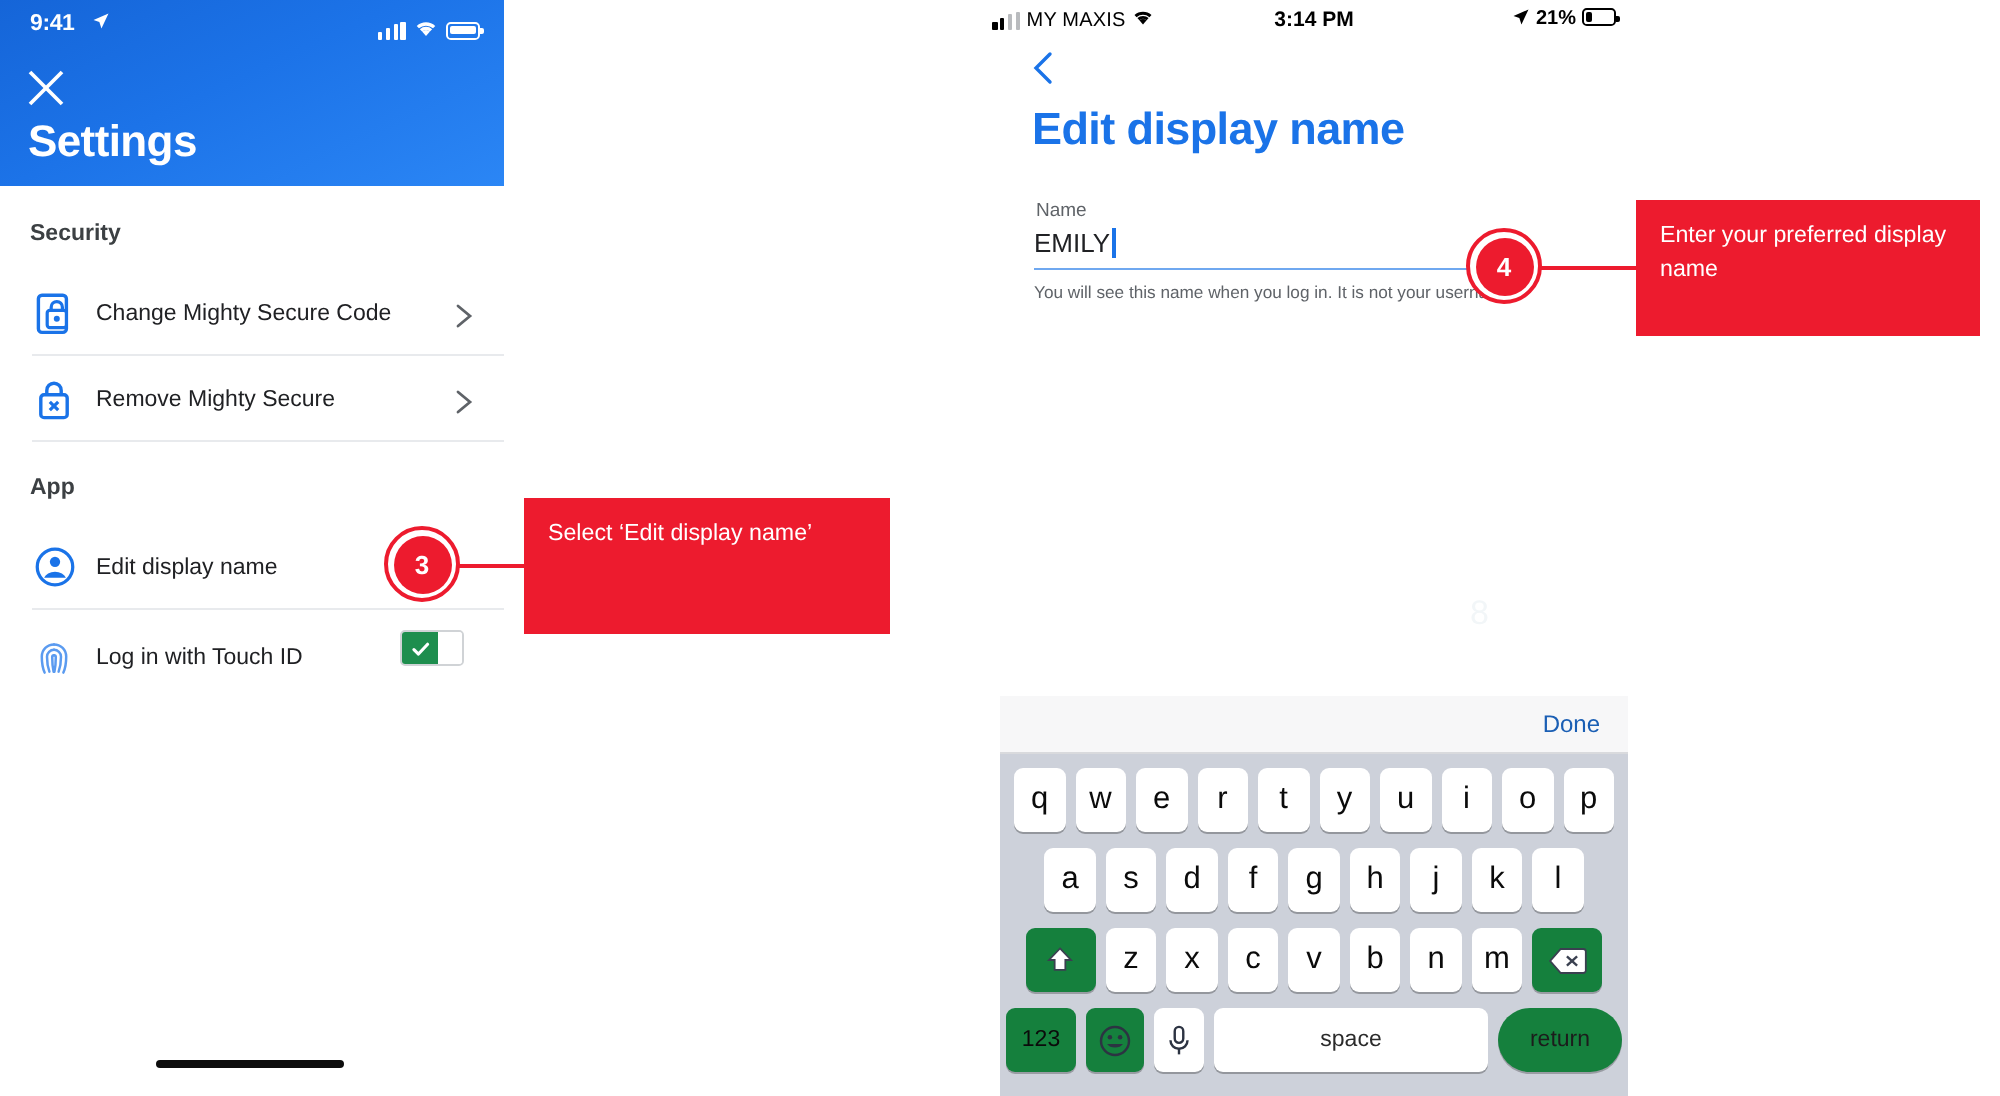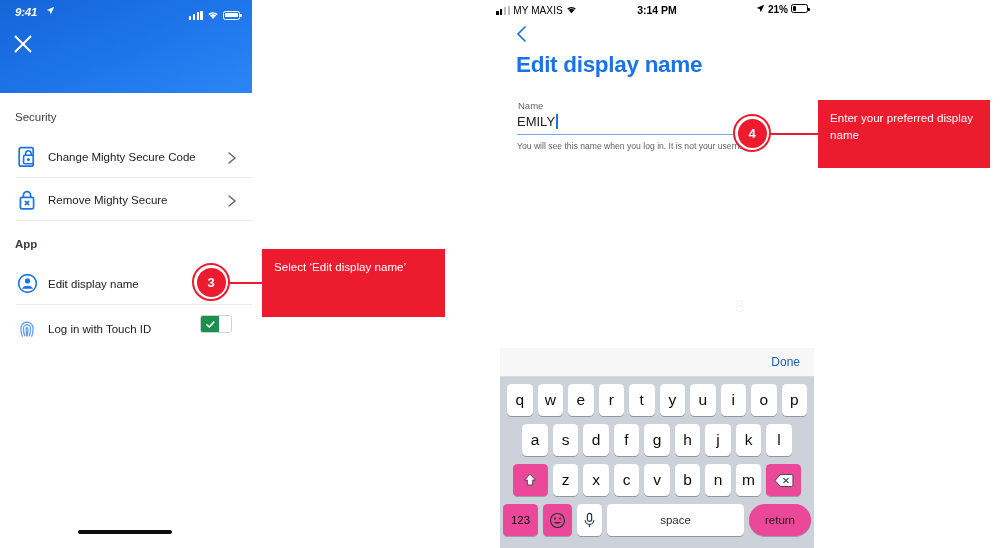--- a/index.html
+++ b/index.html
@@ -17,21 +17,20 @@
     background: #ffffff;
   }
   .blue-header {
     position: absolute; left: 0; top: 0; width: 252px; height: 93px;
     background: linear-gradient(155deg, #1565d8 0%, #1c73e8 45%, #2b86f5 100%);
     overflow: hidden;
   }
   .statusbar-left {
     position: absolute; left: 0; top: 0; width: 252px; height: 24px;
     color: #ffffff;
-    font-style: italic;
   }
   .sb-time {
     position: absolute; left: 15px; top: 6px;
     font-size: 11.5px; font-weight: bold; letter-spacing: -0.2px;
   }
   .sb-loc { position: absolute; left: 46px; top: 6px; font-size: 10px; }
   .sb-right {
     position: absolute; right: 12px; top: 6px;
     display: flex; align-items: center; gap: 4px;
   }
@@ -55,21 +54,21 @@
   }
   .close-x {
     position: absolute; left: 12px; top: 33px; width: 22px; height: 22px;
     cursor: pointer;
   }
   .settings-title {
     position: absolute; left: 14px; top: 58px;
     font-size: 22px; font-weight: bold; color: #ffffff; letter-spacing: -0.3px;
   }
   .sec-label {
-    position: absolute; font-size: 11.5px; color: #3c4043; font-weight: normal;
+    position: absolute; font-size: 11.5px; color: #3c4043; font-weight: bold;
   }
   #label-security { left: 15px; top: 111px; }
   #label-app { left: 15px; top: 238px; font-weight: bold; }
 
   .row {
     position: absolute; left: 0; width: 252px; height: 43px;
     display: flex; align-items: center; cursor: pointer;
   }
   .row-divider {
     position: absolute; left: 16px; width: 236px; height: 1px;
@@ -222,21 +221,21 @@
   .key {
     height: 32px; background: #ffffff; border-radius: 4.5px;
     box-shadow: 0 1px 0 rgba(0,0,0,0.28);
     display: flex; align-items: center; justify-content: center;
     font-size: 15.5px; color: #0b0b0b; cursor: pointer;
     font-family: "Liberation Sans", sans-serif;
   }
   .key.letter { width: 25.5px; }
   .key.row2 { width: 25.5px; }
   .key.dark {
-    background: #ec4899; box-shadow: 0 1px 0 rgba(0,0,0,0.25);
+    background: #15803d; box-shadow: 0 1px 0 rgba(0,0,0,0.25);
   }
   .key.shift { width: 35px; }
   .key.bksp { width: 35px; }
   .key.num { width: 35px; font-size: 11.5px; }
   .key.emoji { width: 29px; font-size: 15px; }
   .key.mic { width: 25px; }
   .key.space { flex: 1; font-size: 11.5px; color: #2b2b2b; }
   .key.return { width: 62px; font-size: 11.5px; color: #1c1c1c; border-radius: 16px; }
 </style>
 </head>
@@ -271,20 +270,21 @@
           <span class="batt"></span>
         </div>
       </div>
 
       <div class="close-x">
         <svg width="22" height="22" viewBox="0 0 22 22">
           <line x1="3" y1="3" x2="19" y2="19" stroke="#ffffff" stroke-width="1.9"></line>
           <line x1="19" y1="3" x2="3" y2="19" stroke="#ffffff" stroke-width="1.9"></line>
         </svg>
       </div>
+      <div class="settings-title">Settings</div>
     </div>
 
     <div class="sec-label" id="label-security">Security</div>
 
     <div class="row" id="row-change">
       <span class="row-ico">
         <svg width="20" height="22" viewBox="0 0 20 22">
           <rect x="2.2" y="1.6" width="14" height="18.6" rx="1.8" fill="none" stroke="#1a73e8" stroke-width="1.7"></rect>
           <rect x="6.6" y="9.2" width="9.6" height="8.6" rx="1.3" fill="#ffffff" stroke="#1a73e8" stroke-width="1.6"></rect>
           <path d="M8.6 9.4 V7.6 a2.8 2.8 0 0 1 5.6 0 V9.4" fill="none" stroke="#1a73e8" stroke-width="1.6"></path>

